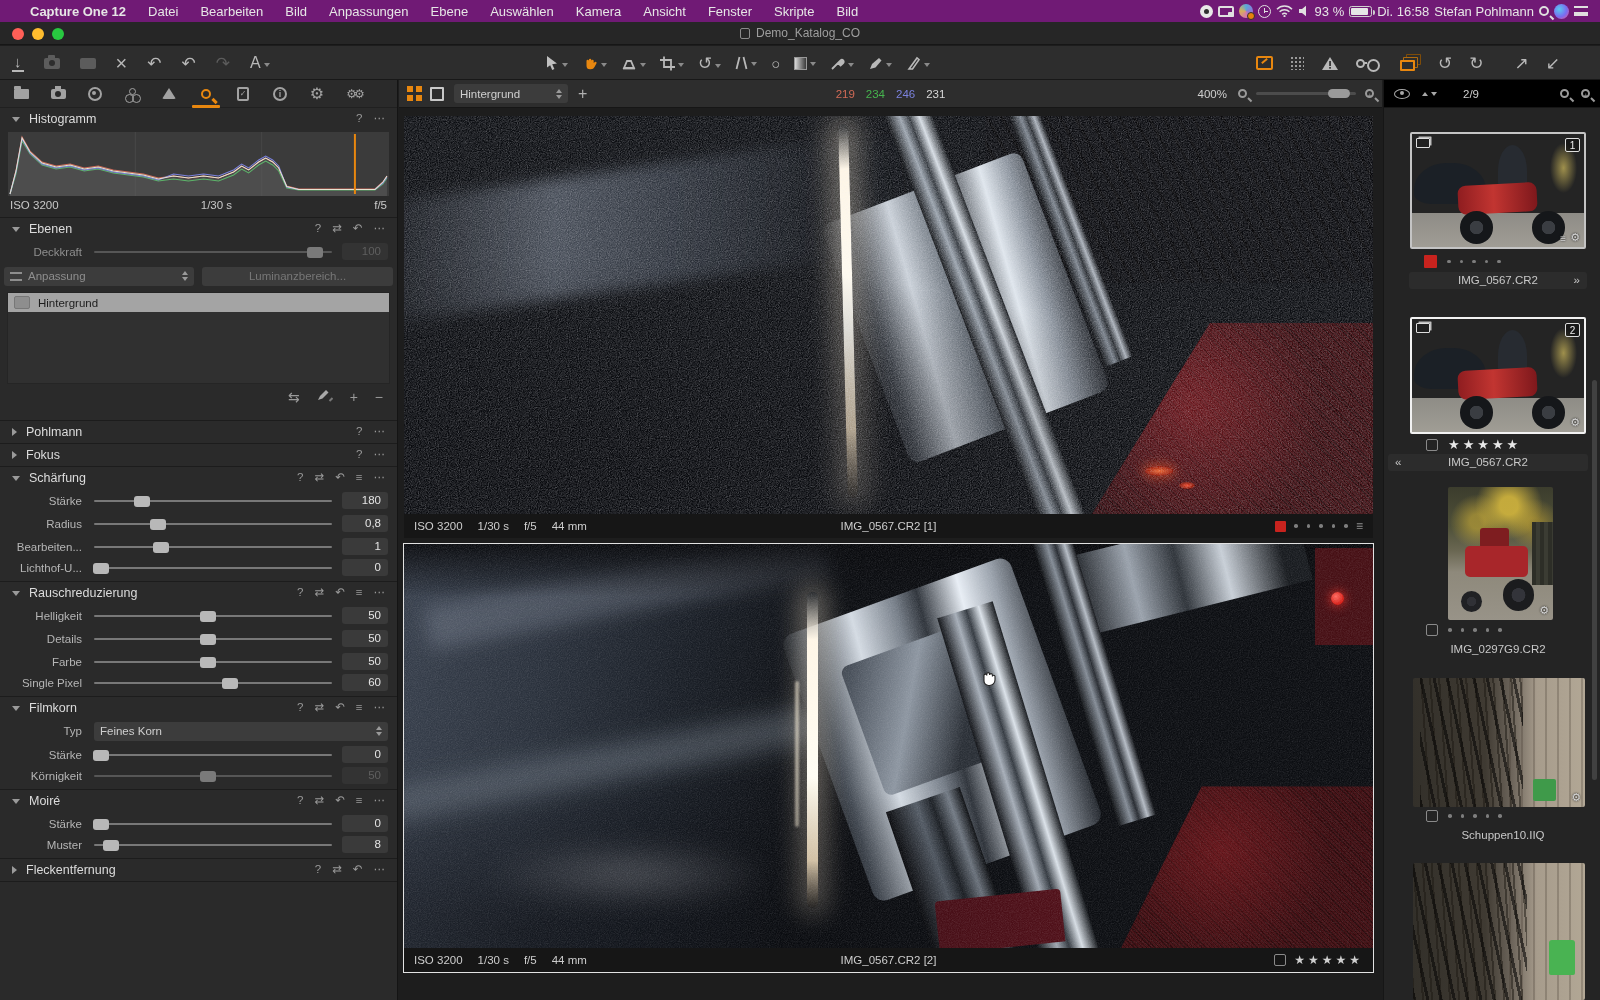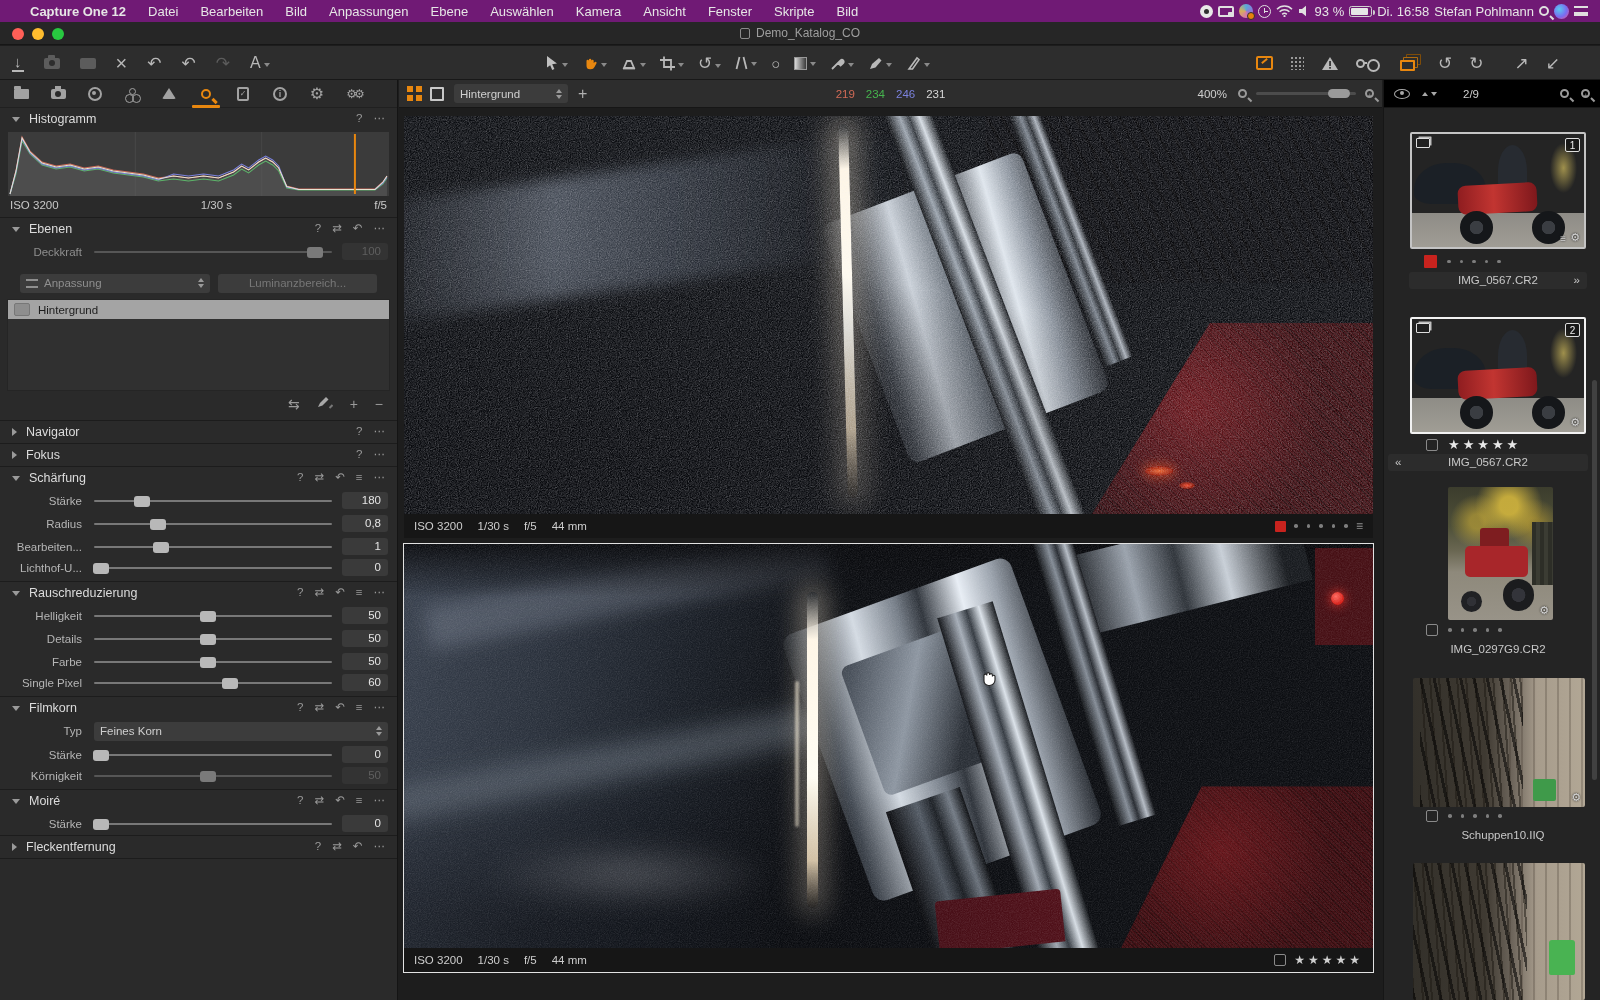--- a/index.html
+++ b/index.html
@@ -112,21 +112,21 @@
   .slabel { width:76px; text-align:right; color:#b5b5b5; font-size:11.5px; flex:none; white-space:nowrap; overflow:hidden;}
   .strack { position:relative; flex:1; height:14px; margin:0 10px 0 12px; }
   .sline { position:absolute; left:0; right:0; top:6px; height:2px; background:#787878; border-radius:1px; }
   .shandle { position:absolute; top:2px; width:16px; height:11px; background:#b8b8b8; border-radius:3px; margin-left:-8px; }
   .svalue { width:46px; flex:none; background:#3a3a3a; border-radius:3px; height:17px; line-height:17px; text-align:right; padding-right:7px; color:#e4e4e4; font-size:11.5px; margin-right:9px;}
   .srow.disabled .sline{ background:#565656;} .srow.disabled .shandle{ background:#7a7a7a;}
   .srow.disabled .svalue{ color:#5f5f5f; background:#333;}
   .srow.dimlab .slabel{ color:#8e8e8e;}
 
   
-  .ctrl-row { height:22px; display:flex; align-items:center; gap:8px; padding:0 20px; margin-top:9px;}
+  .ctrl-row { height:22px; display:flex; align-items:center; gap:8px; padding:0 4px; margin-top:2px;}
   .dd { background:#3c3c3c; border-radius:3px; height:19px; display:flex; align-items:center; padding:0 6px; font-size:11.5px; color:#8e8e8e; position:relative;}
   .dd .ddcarets { margin-left:auto; display:flex; flex-direction:column; gap:2px; padding-left:8px;}
   .up-t { width:0;height:0;border-left:3.5px solid transparent;border-right:3.5px solid transparent;border-bottom:4px solid #9a9a9a;}
   .dn-t { width:0;height:0;border-left:3.5px solid transparent;border-right:3.5px solid transparent;border-top:4px solid #9a9a9a;}
   .mini-sliders { width:12px; height:9px; border-top:2px solid #8e8e8e; border-bottom:2px solid #8e8e8e; margin-right:6px; position:relative;}
   .btn-dis { background:#3c3c3c; border-radius:3px; height:19px; line-height:19px; text-align:center; font-size:11.5px; color:#777; flex:1;}
   #layer-list { margin:5px 7px 0; height:92px; background:#303030; border:1px solid #252525; }
   #layer-row { height:19px; background:#a4a4a4; display:flex; align-items:center; padding-left:6px; font-size:11.5px; color:#1d1d1d;}
   #layer-row .lthumb { width:16px; height:13px; background:#8e8e8e; border:1px solid #777; border-radius:2px; margin-right:8px;}
   #ebenen-foot { height:26px; display:flex; align-items:center; justify-content:flex-end; gap:17px; padding-right:14px;}
@@ -482,21 +482,21 @@
                 <path d="M12.5 13 l3-3" stroke="#777" stroke-width="2"></path>
               </svg></span>
           <span class="hicon">+</span>
           <span class="hicon">−</span>
         </div>
       </div>
 
       <div class="panel">
         <div class="phead">
           <span class="chev right"></span>
-          <span class="ptitle">Navigator</span>
+          <span class="ptitle">Pohlmann</span>
           <span class="hicons">
             <span class="hicon">?</span>
             <span class="hicon">⋯</span>
           </span>
         </div>
       </div>
 
       <div class="panel">
         <div class="phead">
           <span class="chev right"></span>
@@ -652,20 +652,28 @@
             <span class="hicon">⋯</span>
           </span>
         </div>
         <div class="srow">
           <span class="slabel">Stärke</span>
           <span class="strack">
               <span class="sline"></span>
               <span class="shandle" style="left: 3%;"></span>
             </span>
           <span class="svalue">0</span>
+        </div>
+        <div class="srow" style="padding-bottom:4px;">
+          <span class="slabel">Muster</span>
+          <span class="strack">
+              <span class="sline"></span>
+              <span class="shandle" style="left: 7%;"></span>
+            </span>
+          <span class="svalue">8</span>
         </div>
       </div>
 
       <div class="panel">
         <div class="phead">
           <span class="chev right"></span>
           <span class="ptitle">Fleckentfernung</span>
           <span class="hicons">
             <span class="hicon">?</span>
             <span class="hicon">⇄</span>
@@ -741,20 +749,21 @@
             <rect width="100%" height="100%" filter="url(#gr1)" opacity="0.5"></rect>
           </svg>
         </div>
         <div class="vinfo">
           <span class="exif">
             <span>ISO 3200</span>
             <span>1/30 s</span>
             <span>f/5</span>
             <span>44 mm</span>
           </span>
+          <span class="fname">IMG_0567.CR2 [1]</span>
           <span class="vright">
             <span class="colortag"></span>
             <span class="dots">
                 <i></i>
                 <i></i>
                 <i></i>
                 <i></i>
                 <i></i>
               </span>
             <span class="listic">≡</span>
@@ -807,20 +816,21 @@
             <path d="M6 11 V8.5 a1.4 1.4 0 0 1 2.8 0 V7 a1.4 1.4 0 0 1 2.8 0 V8 a1.4 1.4 0 0 1 2.8 0 V9.5 a1.3 1.3 0 0 1 2.6 0 V13 a5.5 5.5 0 0 1-5.5 5.5 h-1 A4.5 4.5 0 0 1 6 14 Z" fill="#fff" stroke="#222" stroke-width="1.1"></path>
           </svg>
         </div>
         <div class="vinfo">
           <span class="exif">
             <span>ISO 3200</span>
             <span>1/30 s</span>
             <span>f/5</span>
             <span>44 mm</span>
           </span>
+          <span class="fname">IMG_0567.CR2 [2]</span>
           <span class="vright">
             <span class="cbox"></span>
             <span class="starstr">★★★★★</span>
           </span>
         </div>
       </div>
     </div>
 
     <div id="filmstrip">
       <div id="filmbar" actable="false">

